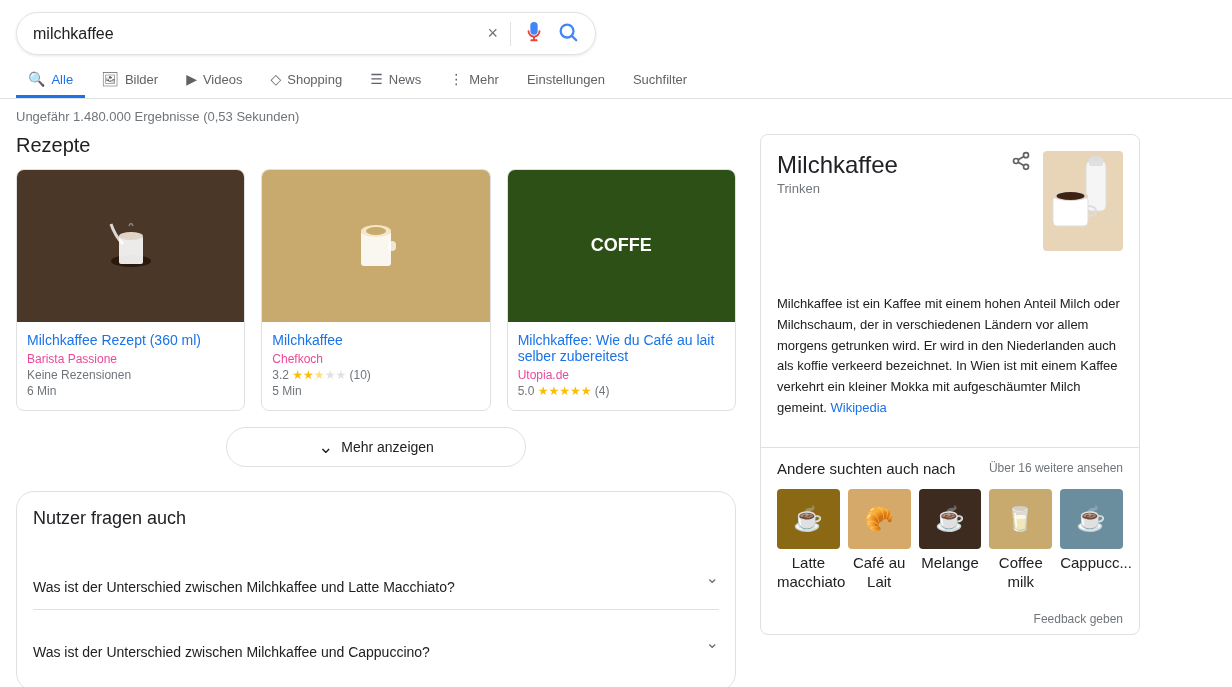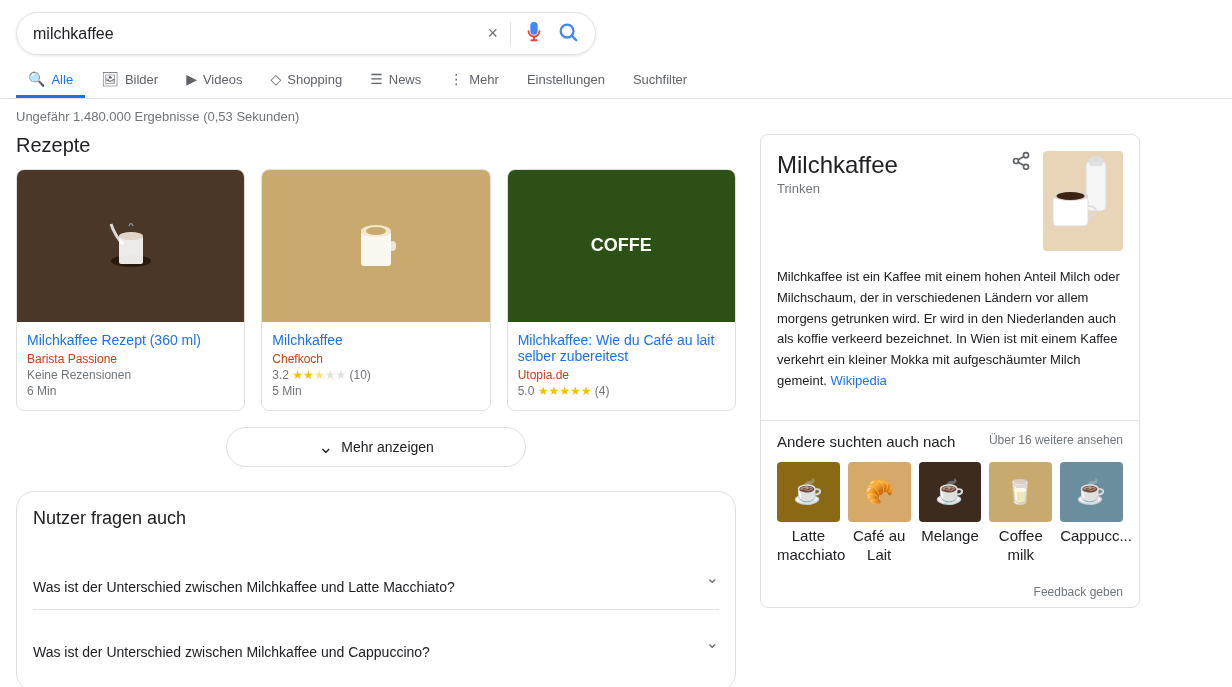--- a/index.html
+++ b/index.html
@@ -131,21 +131,21 @@
     }
     .recipe-card-title {
       color: #1a73e8;
       font-size: 14px;
       font-weight: 500;
       margin-bottom: 4px;
       cursor: pointer;
     }
     .recipe-card-source {
       font-size: 12px;
-      color: #c2410c;
+      color: #ec4899;
       margin-bottom: 2px;
     }
     .recipe-card-reviews {
       font-size: 12px;
       color: #70757a;
       margin-bottom: 2px;
     }
     .recipe-card-time {
       font-size: 12px;
       color: #70757a;
@@ -233,20 +233,21 @@
       background: #e8d5b7;
       border-radius: 4px;
       display: flex;
       align-items: center;
       justify-content: center;
       font-size: 30px;
       overflow: hidden;
     }
     .kp-body {
       padding: 0 16px 16px 16px;
+      margin-top: 27px;
     }
     .kp-description {
       font-size: 13px;
       line-height: 1.6;
       color: #202124;
       margin-bottom: 12px;
     }
     .kp-wiki-link {
       color: #1a73e8;
       text-decoration: none;
@@ -254,21 +255,21 @@
     }
 
     
     .andere-section {
       padding: 12px 16px;
       border-top: 1px solid #e0e0e0;
     }
     .andere-header {
       display: flex;
       justify-content: space-between;
-      align-items: flex-start;
+      align-items: center;
       margin-bottom: 12px;
     }
     .andere-title {
       font-size: 15px;
       font-weight: 500;
     }
     .andere-mehr {
       font-size: 12px;
       color: #70757a;
       cursor: pointer;

